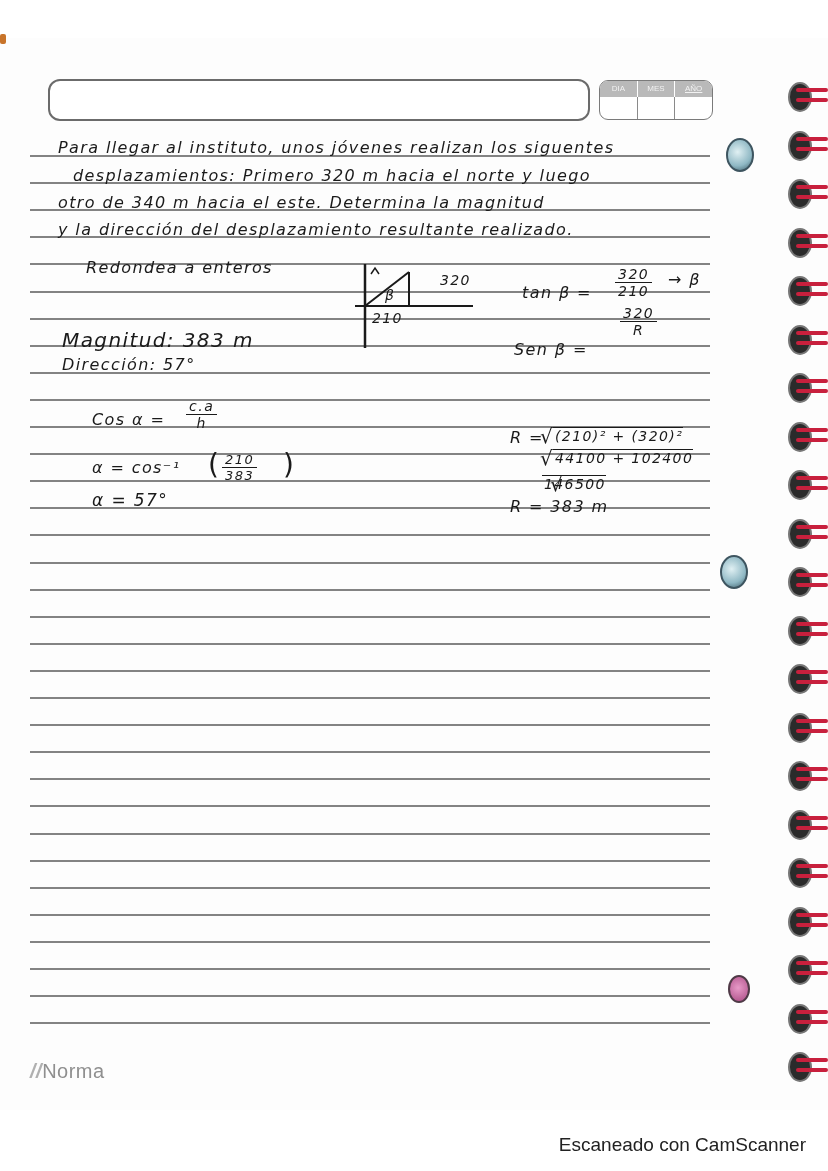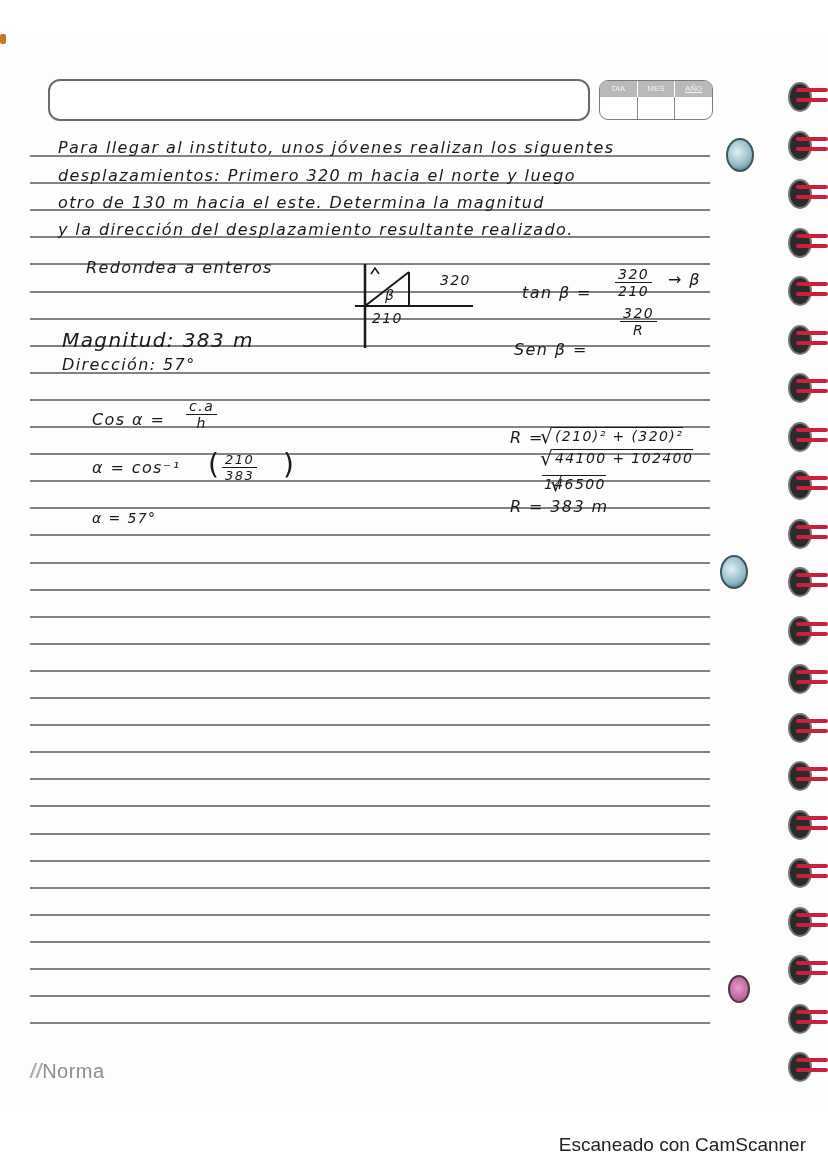--- a/index.html
+++ b/index.html
@@ -90,22 +90,22 @@
     <div class="rule" style="top: 860px;"></div>
     <div class="rule" style="top: 887px;"></div>
     <div class="rule" style="top: 914px;"></div>
     <div class="rule" style="top: 941px;"></div>
     <div class="rule" style="top: 968px;"></div>
     <div class="rule" style="top: 995px;"></div>
     <div class="rule" style="top: 1022px;"></div>
   </div>
 
 <div class="hw" style="left:58px;top:138px;">Para llegar al instituto, unos jóvenes realizan los siguentes</div>
-<div class="hw" style="left:58px;top:166px;">desplazamientos: Primero 320 m hacia el norte y luego</div>
-<div class="hw" style="left:58px;top:193px;">otro de 130 m hacia el este. Determina la magnitud</div>
+<div class="hw" style="left:73px;top:166px;">desplazamientos: Primero 320 m hacia el norte y luego</div>
+<div class="hw" style="left:58px;top:193px;">otro de 340 m hacia el este. Determina la magnitud</div>
 <div class="hw" style="left:58px;top:220px;">y la dirección del desplazamiento resultante realizado.</div>
 <div class="hw" style="left:70px;top:258px;margin-left:16px;">Redondea a enteros</div>
 
 <svg class="diagram" width="130" height="90">
   <line x1="10" y1="2" x2="10" y2="86" stroke="#1a1a1a" stroke-width="2.5"></line>
   <line x1="0" y1="44" x2="118" y2="44" stroke="#1a1a1a" stroke-width="2"></line>
   <line x1="10" y1="44" x2="54" y2="10" stroke="#1a1a1a" stroke-width="2"></line>
   <line x1="54" y1="10" x2="54" y2="44" stroke="#1a1a1a" stroke-width="2"></line>
   <polyline points="16,12 20,6 24,12" fill="none" stroke="#1a1a1a" stroke-width="1.5"></polyline>
 </svg>
@@ -134,21 +134,21 @@
   <span class="num">c.a</span>
   <span class="den">h</span>
 </div>
 <div class="hw" style="left:92px;top:458px;">α = cos⁻¹</div>
 <div class="hw" style="left:208px;top:448px;font-size:28px;font-style:normal;">(</div>
 <div class="frac" style="left:222px;top:452px;font-size:13px;">
   <span class="num">210</span>
   <span class="den">383</span>
 </div>
 <div class="hw" style="left:283px;top:448px;font-size:28px;font-style:normal;">)</div>
-<div class="hw" style="left:92px;top:510px;font-size:14px;">α = 57°</div>
+<div class="hw" style="left:92px;top:490px;font-size:17px;">α = 57°</div>
 
 <div class="hw" style="left:510px;top:428px;">R =</div>
 <div class="hw" style="left:540px;top:424px;font-size:20px;font-style:normal;">√</div>
 <div class="hw hw-s" style="left:553px;top:428px;"><span class="sqrt">(210)² + (320)²</span></div>
 <div class="hw" style="left:540px;top:446px;font-size:20px;font-style:normal;">√</div>
 <div class="hw hw-s" style="left:553px;top:450px;"><span class="sqrt">44100 + 102400</span></div>
 <div class="hw" style="left:550px;top:472px;font-size:20px;font-style:normal;">√</div>
 <div class="hw hw-s" style="left:542px;top:476px;"><span class="sqrt">146500</span></div>
 <div class="hw" style="left:510px;top:497px;">R = 383 m</div>
 

